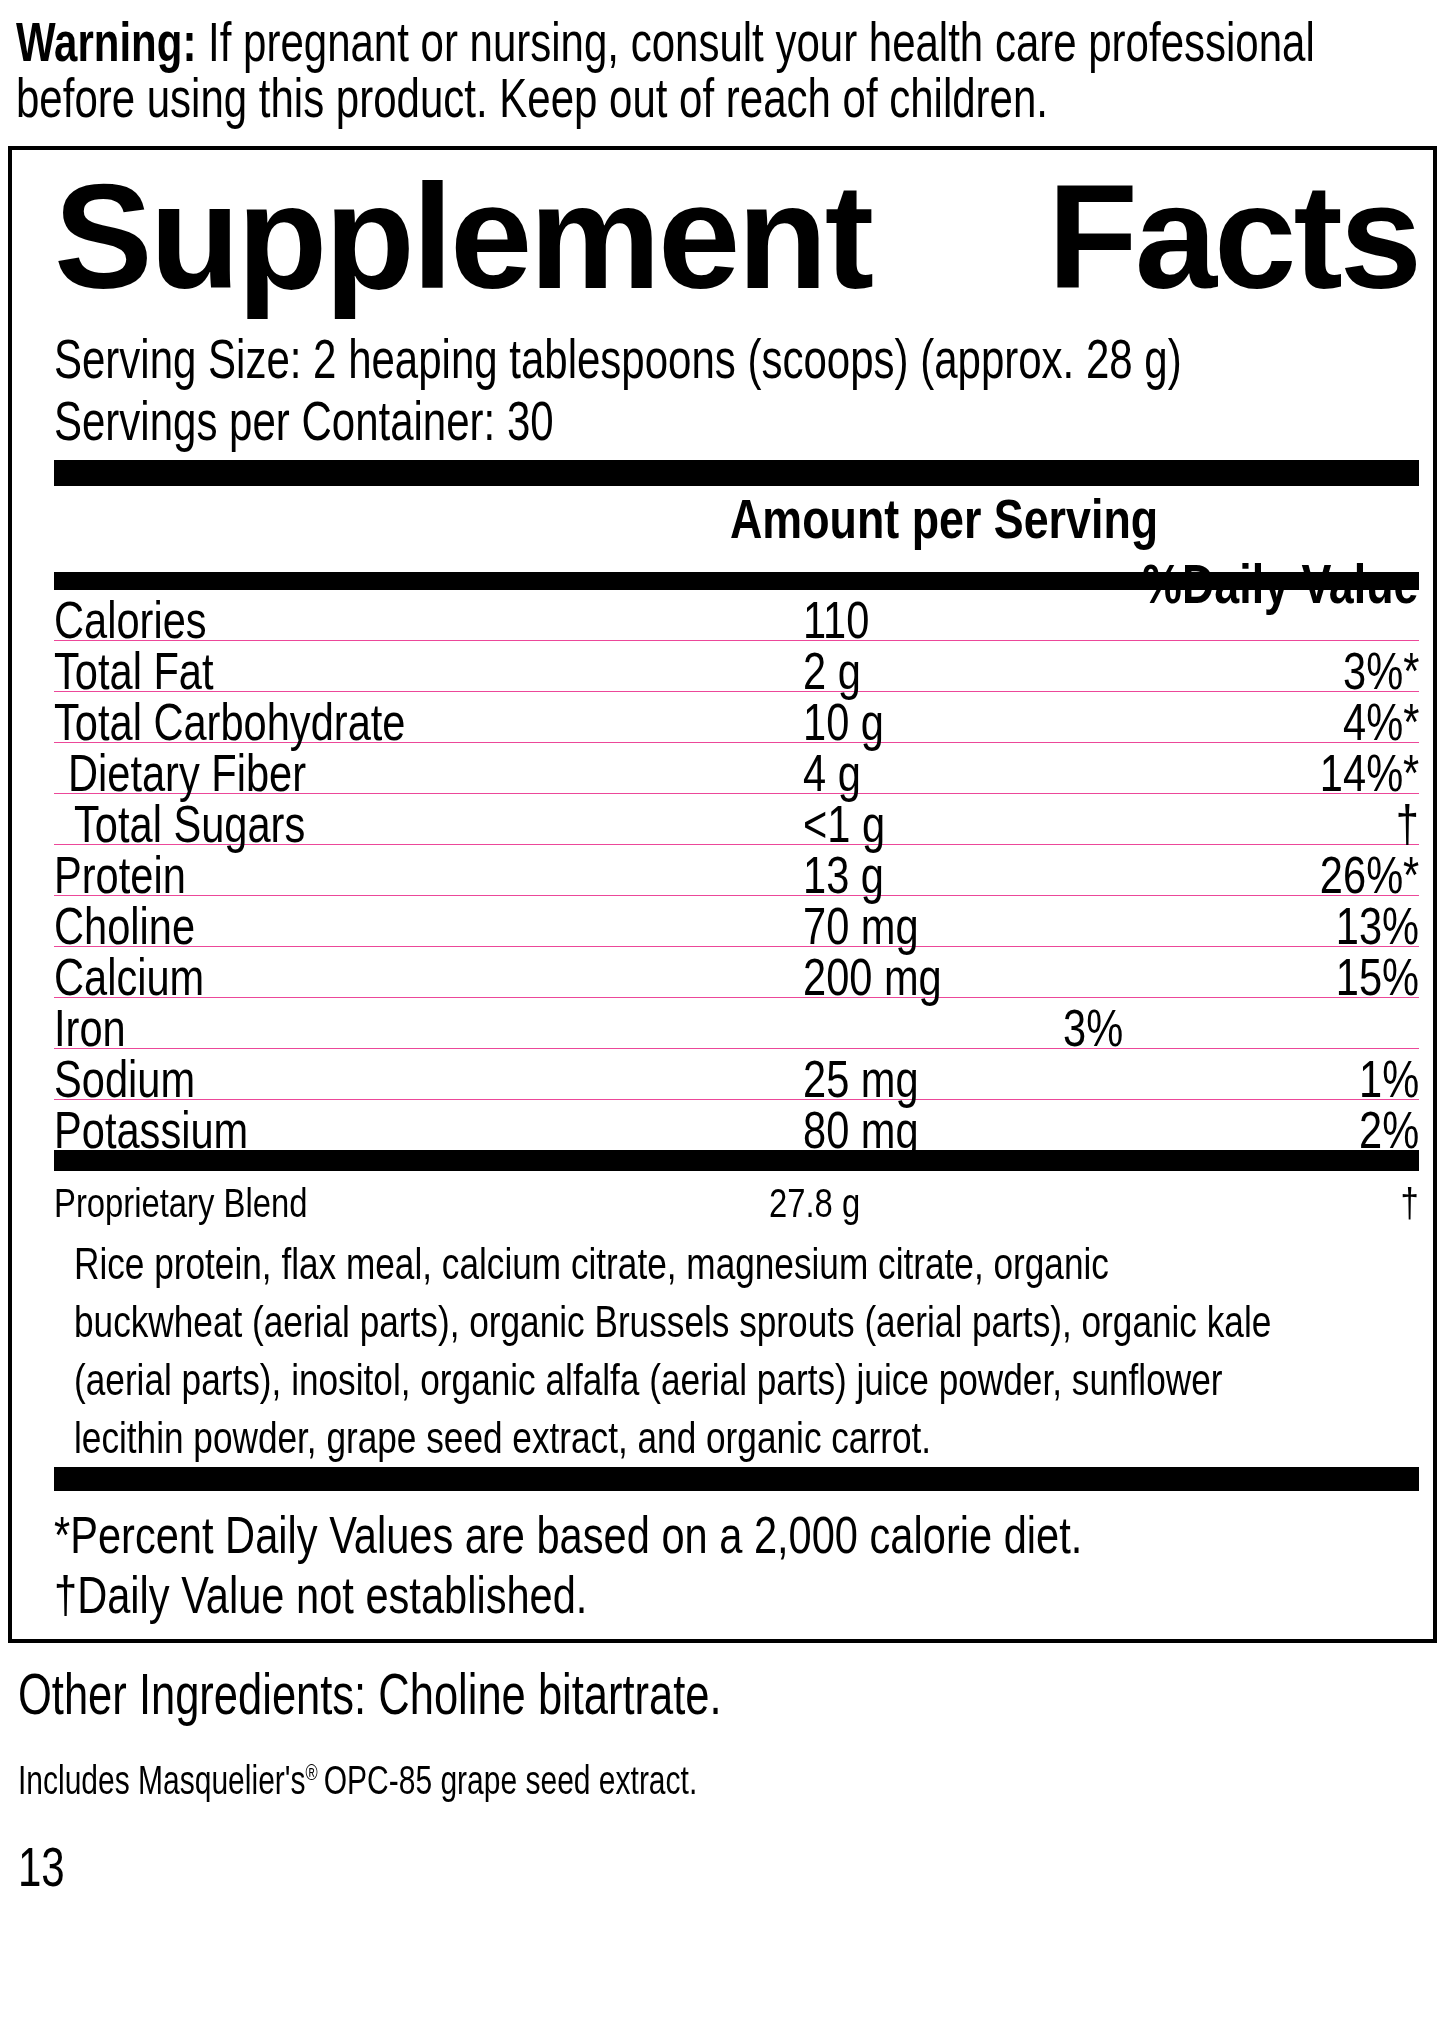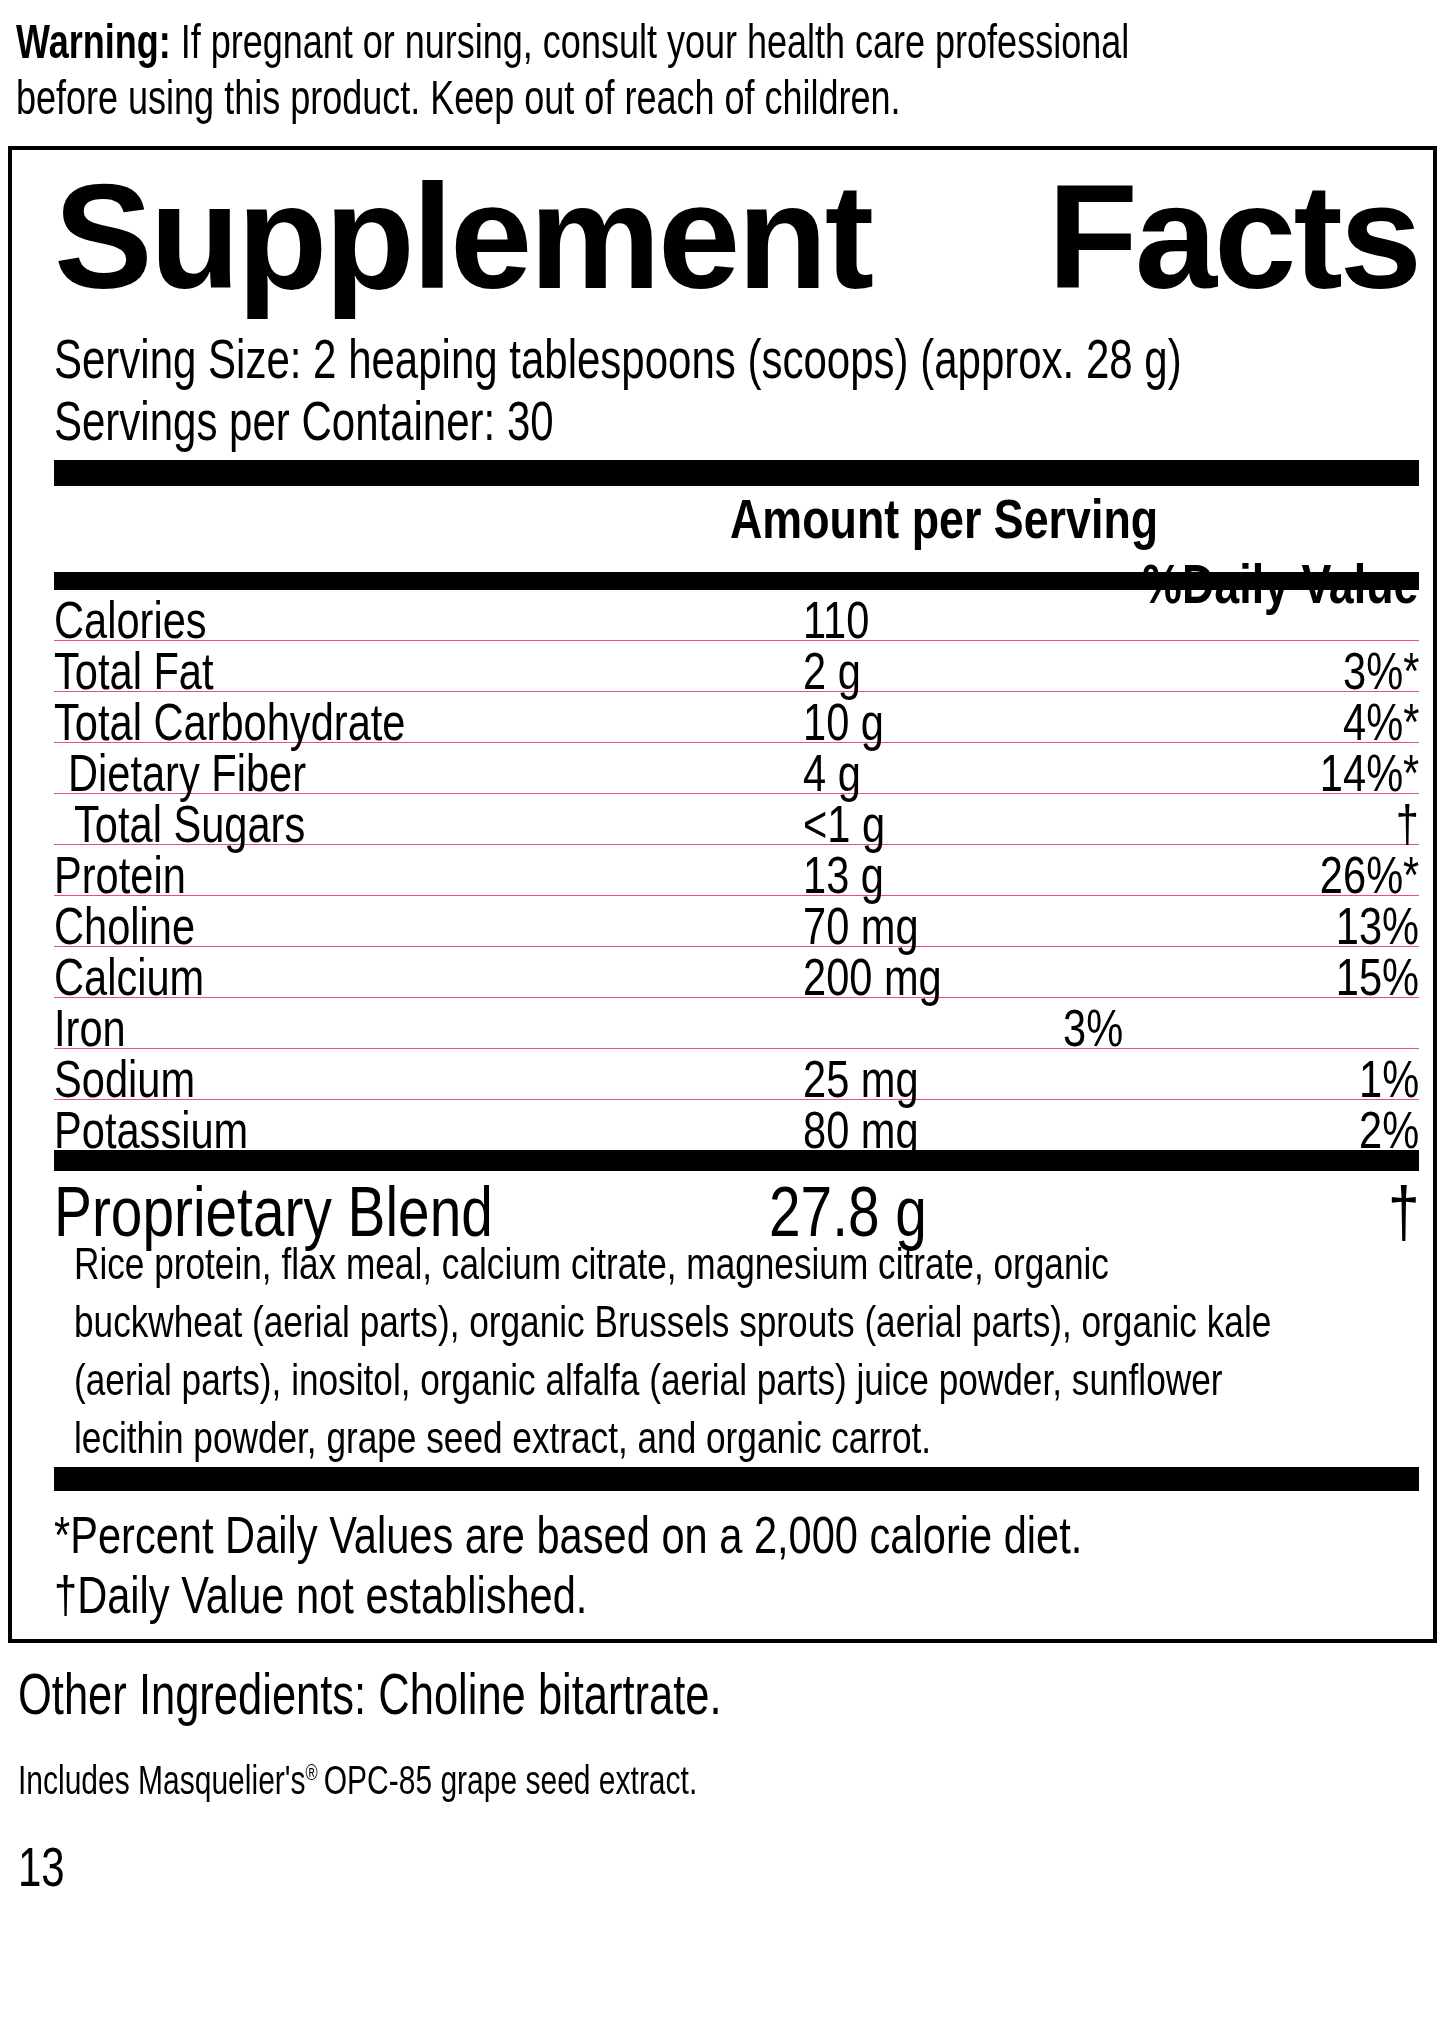--- a/index.html
+++ b/index.html
@@ -7,21 +7,21 @@
     width:1445px;height:2034px;overflow:hidden;
     background:#ffffff;color:#000000;
     font-family:"Liberation Sans","DejaVu Sans",sans-serif;
     -webkit-font-smoothing:antialiased;
   }
   
   .cx{display:inline-block;transform:scaleX(0.80);transform-origin:0 50%;white-space:nowrap;}
   .cxn{display:inline-block;transform:scaleX(0.75);transform-origin:0 50%;white-space:nowrap;}
   .cxr{display:inline-block;transform:scaleX(0.80);transform-origin:100% 50%;white-space:nowrap;}
 
-  .warning{margin:14px 0 0 16px;font-size:48px;line-height:56px;}
+  .warning{margin:14px 0 0 16px;font-size:56px;line-height:56px;}
   .warning b{font-weight:bold;}
 
   .panel{
     margin:20px 8px 0 8px;
     border:4px solid #000;
     padding:4px 14px 14px 42px;
   }
   .title-row{
     display:flex;justify-content:space-between;align-items:flex-start;
     font-size:148px;line-height:150px;font-weight:bold;letter-spacing:-3px;
@@ -46,21 +46,21 @@
     display:grid;grid-template-columns:715px 320px 1fr;
     align-items:center;height:50px;font-size:52px;gap:34px;
   }
   .row + .row{border-top:1px solid #ec4899;}
   .row .dv{text-align:right;}
   .row.indent .name{padding-left:14px;}
   .row.indent2 .name{padding-left:20px;}
 
   .blend-row{
     display:grid;grid-template-columns:715px 320px 1fr;
-    align-items:center;height:64px;font-size:71px;
+    align-items:center;height:64px;font-size:41px;
   }
   .blend-row .dv{text-align:right;}
   .blend-desc{padding-left:20px;font-size:44px;line-height:58px;}
 
   .footnotes{margin-top:14px;font-size:52px;line-height:60px;}
 
   .below{margin-left:18px;}
   .other-ing{margin-top:22px;font-size:58px;line-height:58px;}
   .includes{margin-top:21px;font-size:40px;line-height:58px;}
   .includes sup{font-size:55%;vertical-align:super;}

